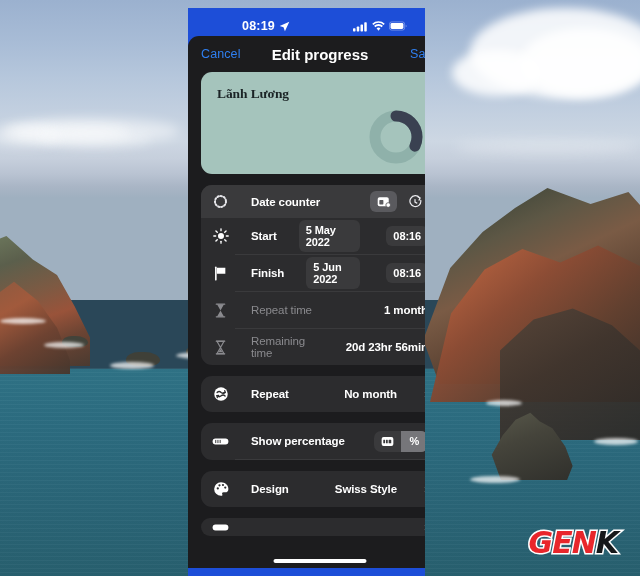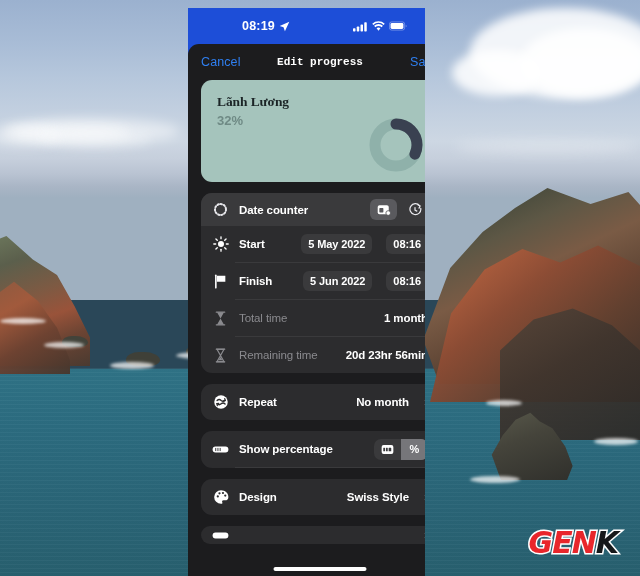--- a/index.html
+++ b/index.html
@@ -156,41 +156,40 @@
   }
   .sb-time {
     font-size: 12.5px; font-weight: bold; letter-spacing: 0.2px;
     display: flex; align-items: center; gap: 4px;
   }
   .sb-right { display: flex; align-items: center; gap: 4px; }
 
   
   .sheet {
     position: absolute;
-    left: 0; top: 36px;
+    left: 0; top: 28px;
     width: 264px; height: 532px;
     background: #1c1c1e;
     border-radius: 11px 11px 0 0;
     overflow: hidden;
   }
 
   .navbar {
     height: 36px;
     display: flex; align-items: center; justify-content: space-between;
     padding: 0 13px;
   }
   .nav-btn {
     font-size: 12.5px; color: #2f7ff0; font-weight: normal;
     letter-spacing: 0.1px;
   }
   .nav-title {
-    font-size: 11px; color: #fff; font-weight: bold;
+    font-size: 15px; color: #fff; font-weight: bold;
     position: absolute; left: 0; right: 0; text-align: center;
     pointer-events: none;
-    font-family: Liberation Mono, monospace;
   }
 
   .sheet-body {
     padding: 0 13px;
   }
 
   
   .preview-card {
     position: relative;
     height: 102px;
@@ -217,21 +216,21 @@
   .group {
     background: #2c2c2e;
     border-radius: 11px;
     margin-top: 11px;
     overflow: hidden;
   }
   .row {
     display: flex; align-items: center;
     height: 36px;
     padding: 0 11px;
-    gap: 10px;
+    gap: 22px;
   }
   .row.header-row { background: #3a3a3c; height: 33px; }
   .row-sep { height: 1px; background: #3a3a3c; margin-left: 34px; }
   .row-icon {
     width: 17px; height: 17px;
     display: flex; align-items: center; justify-content: center;
     flex-shrink: 0;
   }
   .row-label {
     font-size: 11.5px; color: #fff; font-weight: bold; letter-spacing: -0.1px;
@@ -377,21 +376,20 @@
       <div class="navbar">
         <div class="nav-btn">Cancel</div>
         <div class="nav-title">Edit progress</div>
         <div class="nav-btn">Save</div>
       </div>
 
       <div class="sheet-body">
 
         <div class="preview-card">
           <div class="pc-title">Lãnh Lương</div>
-          <div class="pc-pct">32%</div>
           <div class="ring-wrap">
             <svg width="58" height="58" viewBox="0 0 58 58">
               <circle cx="29" cy="29" r="21" fill="none" stroke="#8fb1aa" stroke-width="11"></circle>
               <circle cx="29" cy="29" r="21" fill="none" stroke="#3a4151" stroke-width="11" stroke-linecap="round" stroke-dasharray="42.2 89.7" transform="rotate(-90 29 29)"></circle>
             </svg>
           </div>
         </div>
 
         <div class="group">
 
@@ -455,21 +453,21 @@
           </div>
           <div class="row-sep"></div>
 
           <div class="row">
             <div class="row-icon">
               <svg width="13" height="15" viewBox="0 0 14 18">
                 <path d="M2 1.4 L12 1.4 M2 16.6 L12 16.6" stroke="#8a8a8e" stroke-width="1.6" stroke-linecap="round"></path>
                 <path d="M2.8 1.6 L11.2 1.6 L7 9 L11.2 16.4 L2.8 16.4 L7 9 Z" fill="#8a8a8e"></path>
               </svg>
             </div>
-            <div class="row-label muted">Total time</div>
+            <div class="row-label muted">Repeat time</div>
             <div class="row-value">1 month</div>
           </div>
           <div class="row-sep"></div>
 
           <div class="row">
             <div class="row-icon">
               <svg width="13" height="15" viewBox="0 0 14 18">
                 <path d="M2 1.4 L12 1.4 M2 16.6 L12 16.6" stroke="#8a8a8e" stroke-width="1.6" stroke-linecap="round"></path>
                 <path d="M2.8 1.6 L11.2 1.6 L7 9 L11.2 16.4 L2.8 16.4 L7 9 Z" fill="none" stroke="#8a8a8e" stroke-width="1.4"></path>
                 <path d="M4.6 14.6 L9.4 14.6 L7 10.8 Z" fill="#8a8a8e"></path>

